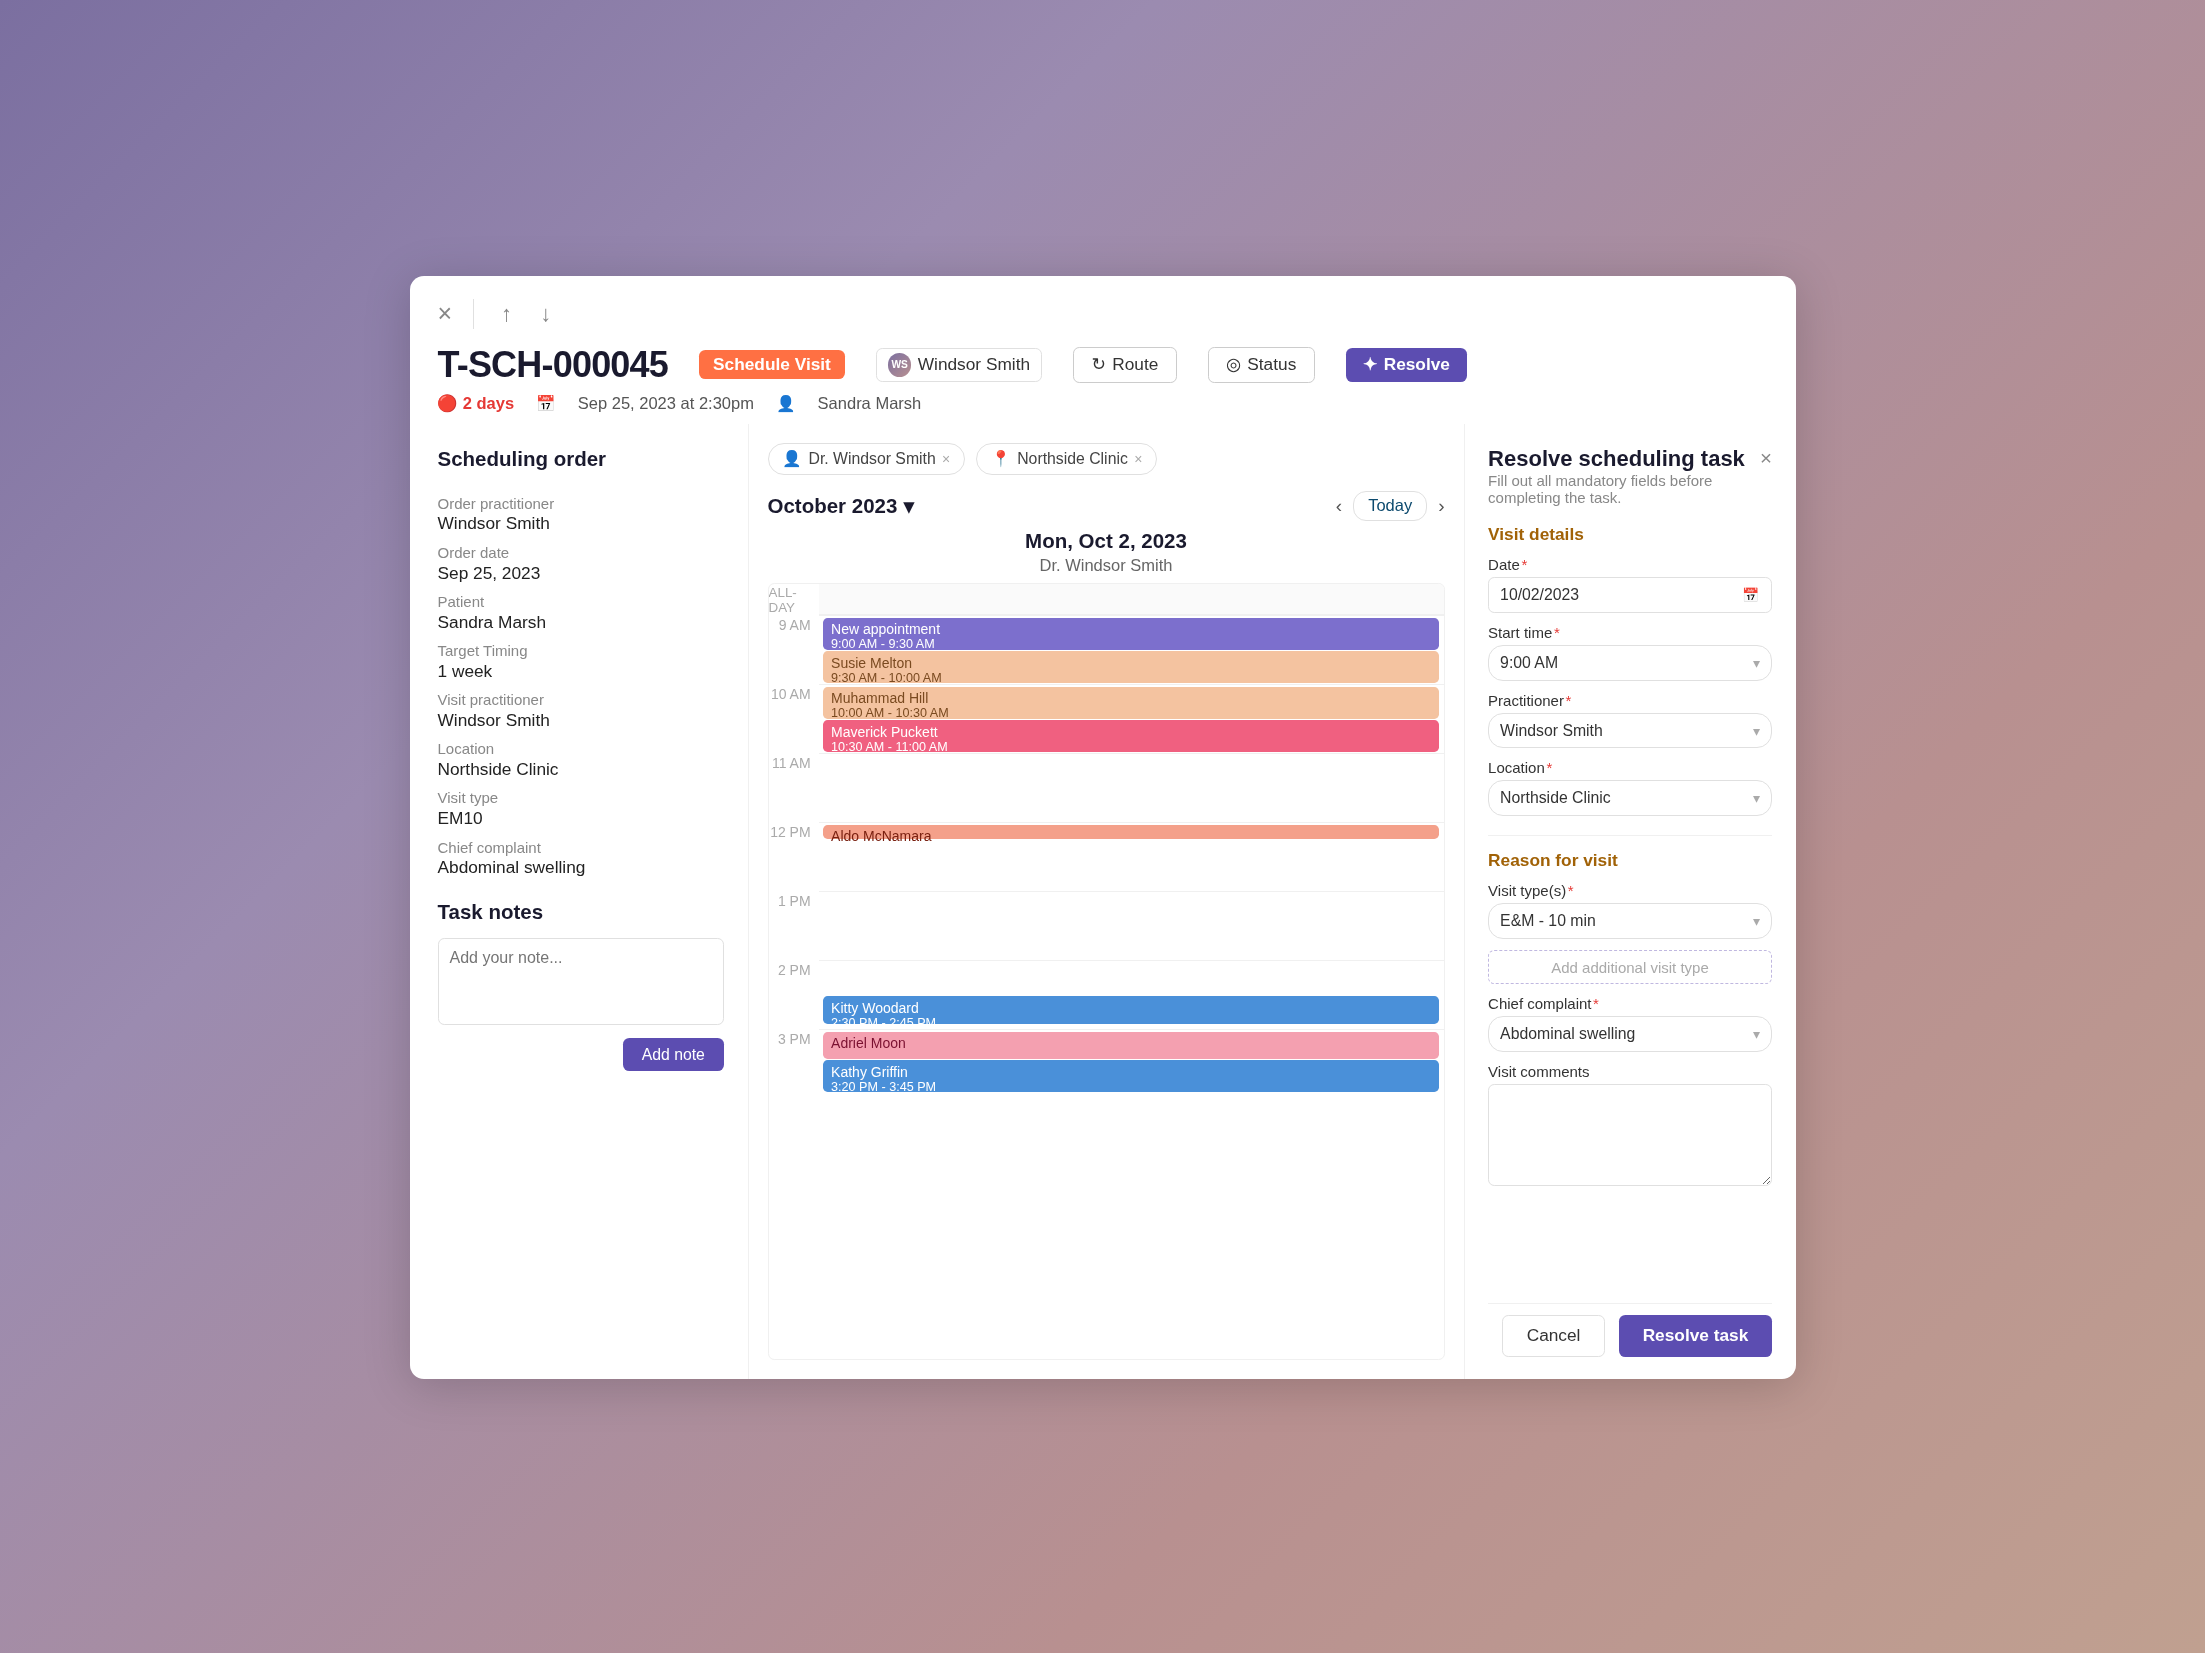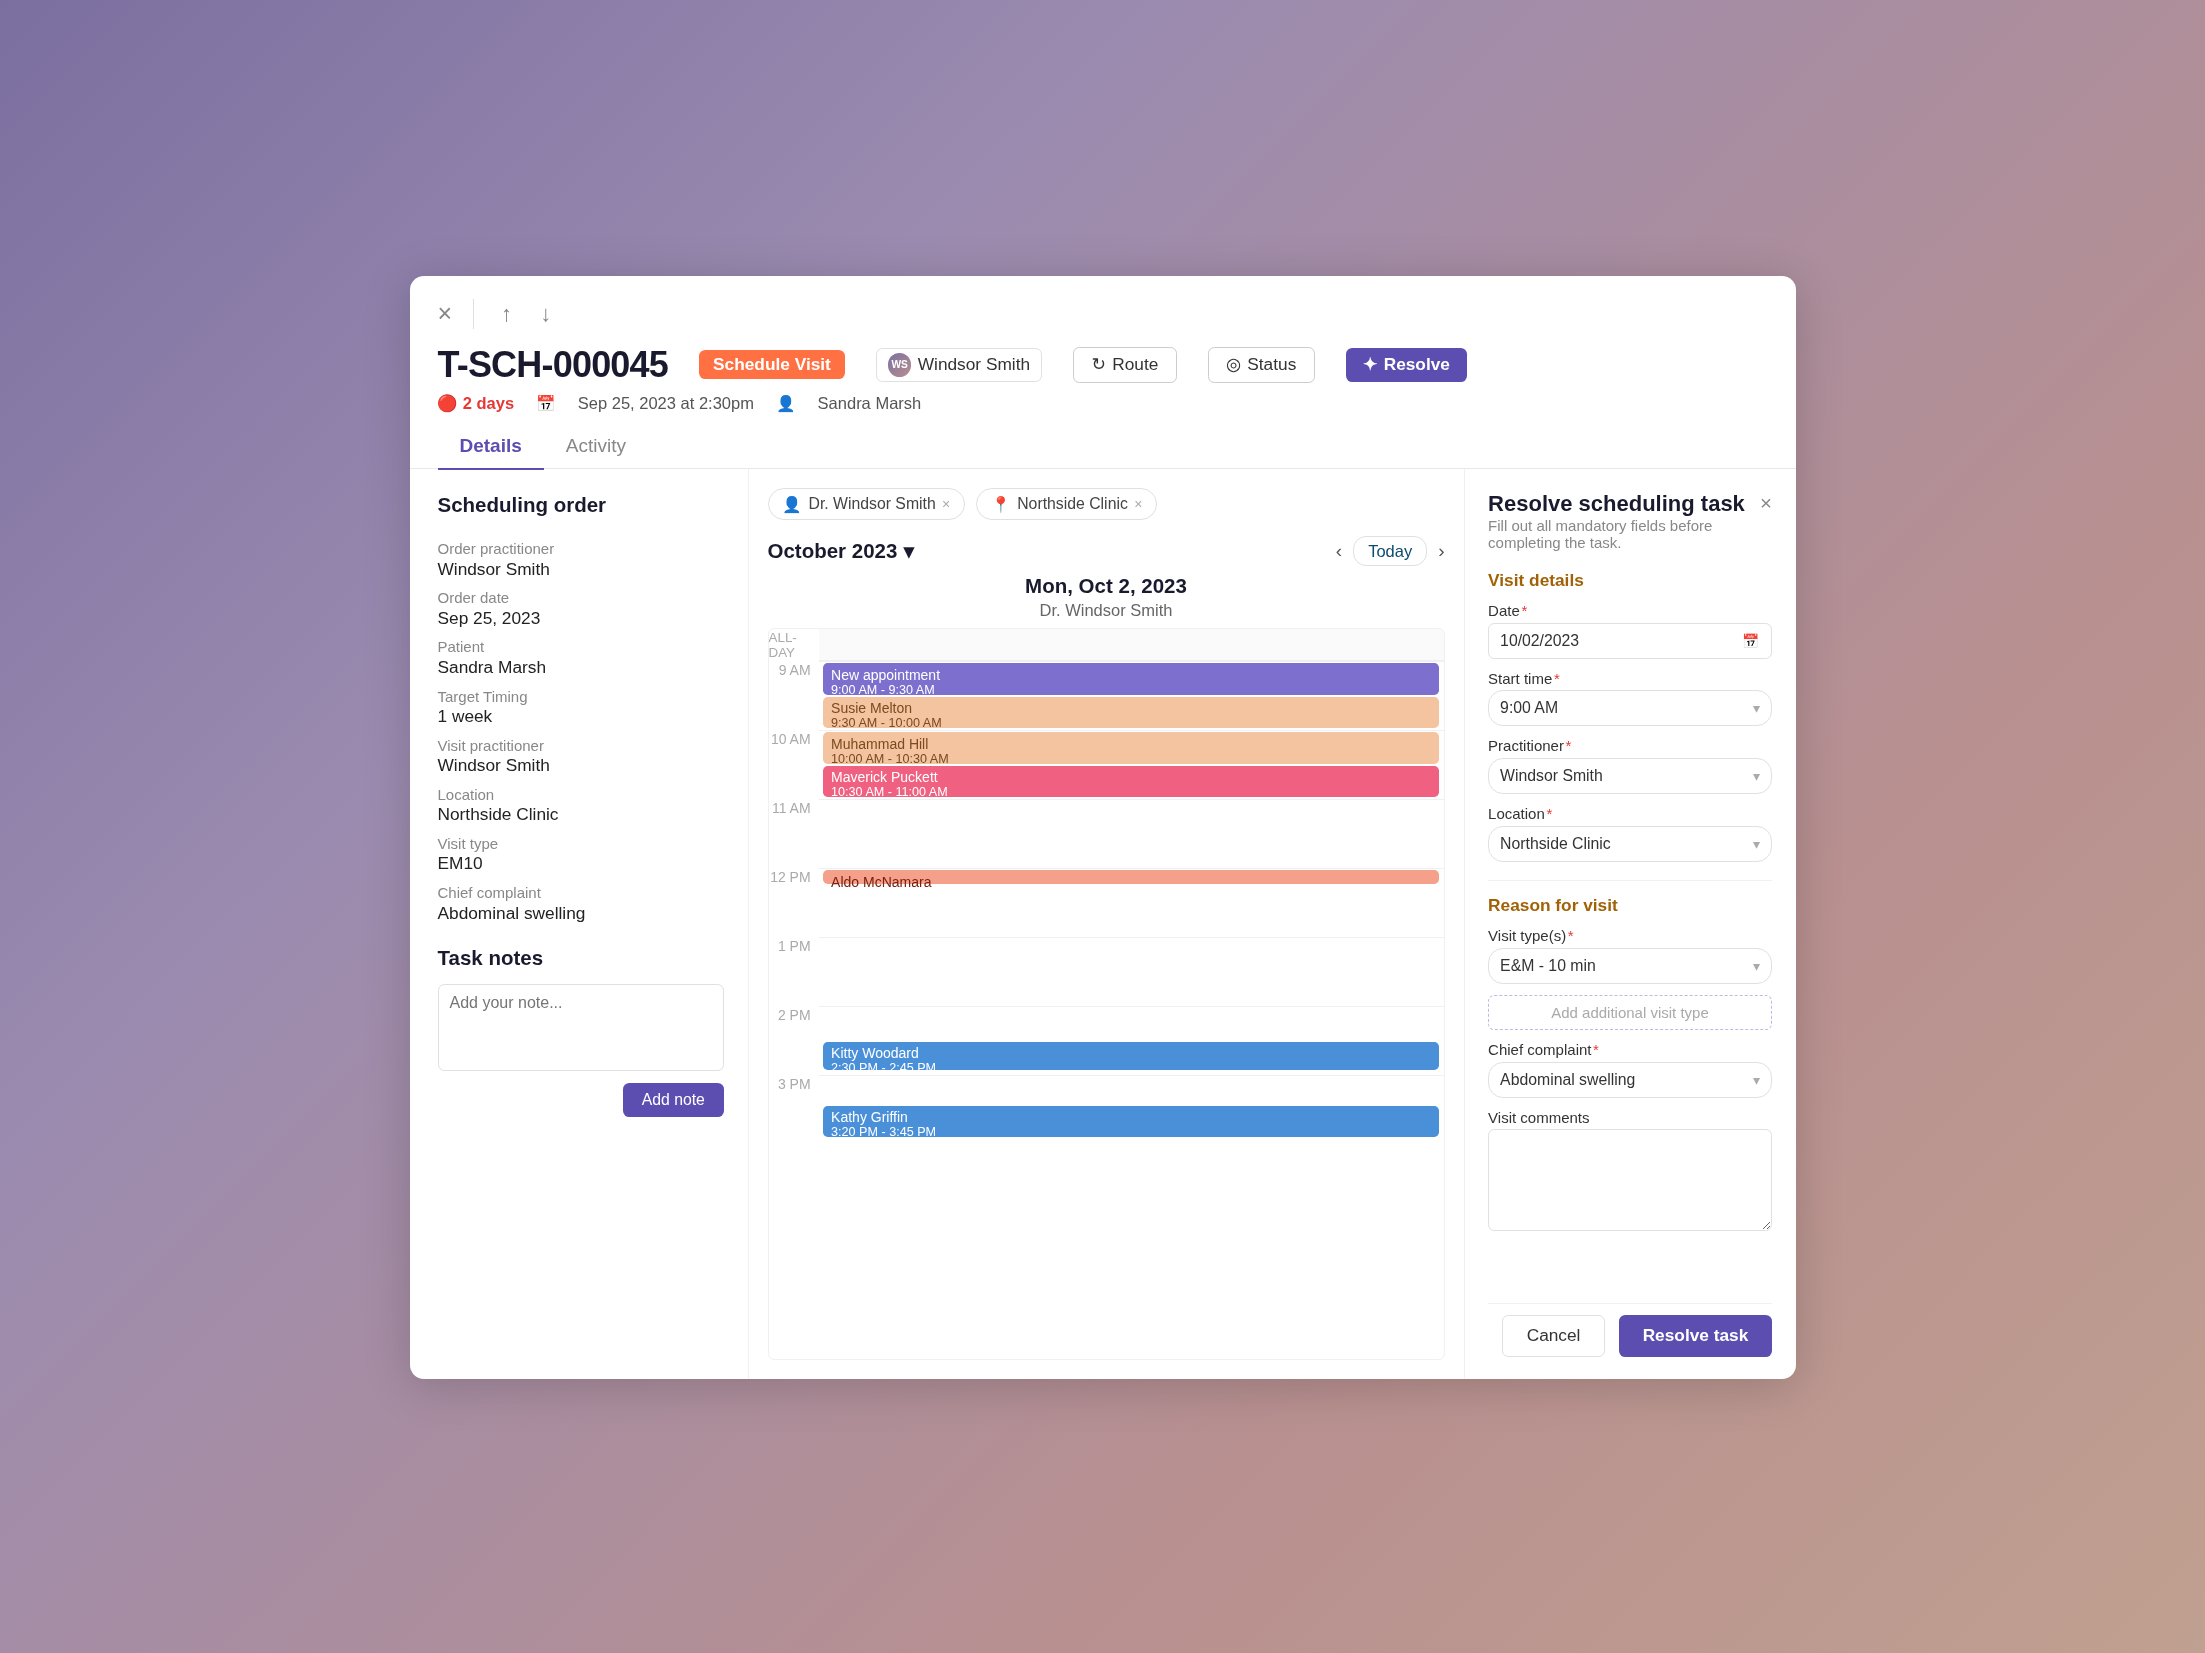--- a/index.html
+++ b/index.html
@@ -553,24 +553,20 @@
         <span>🔴</span>
         <span>2 days</span>
       </span>
       <span class="date-icon">📅</span>
       <span>Sep 25, 2023 at 2:30pm</span>
       <span class="user-icon">👤</span>
       <span>Sandra Marsh</span>
     </div>
   </div>
 
-  <div class="tabs-row">
-    <div class="tab active">Details</div>
-    <div class="tab">Activity</div>
-  </div>
 
   <div class="main-content">
 
     <div class="left-panel">
       <div class="section-title">Scheduling order</div>
 
       <div class="field-label">Order practitioner</div>
       <div class="field-value">Windsor Smith</div>
 
       <div class="field-label">Order date</div>
@@ -679,20 +675,23 @@
           <div class="hour-row"></div>
 
           <div class="hour-row" style="position:relative;">
             <div class="event-block event-blue" style="top:35px; height:28px;">
               <div>Kitty Woodard</div>
               <div class="event-time">2:30 PM - 2:45 PM</div>
             </div>
           </div>
 
           <div class="hour-row" style="position:relative;">
+            <div class="event-block event-pink" style="top:1.6px; height:27px;">
+              <div>Adriel Moon</div>
+            </div>
             <div class="event-block event-blue" style="top:30px; height:31.5px;">
               <div>Kathy Griffin</div>
               <div class="event-time">3:20 PM - 3:45 PM</div>
             </div>
           </div>
         </div>
       </div>
     </div>
 
     <div class="right-panel">

